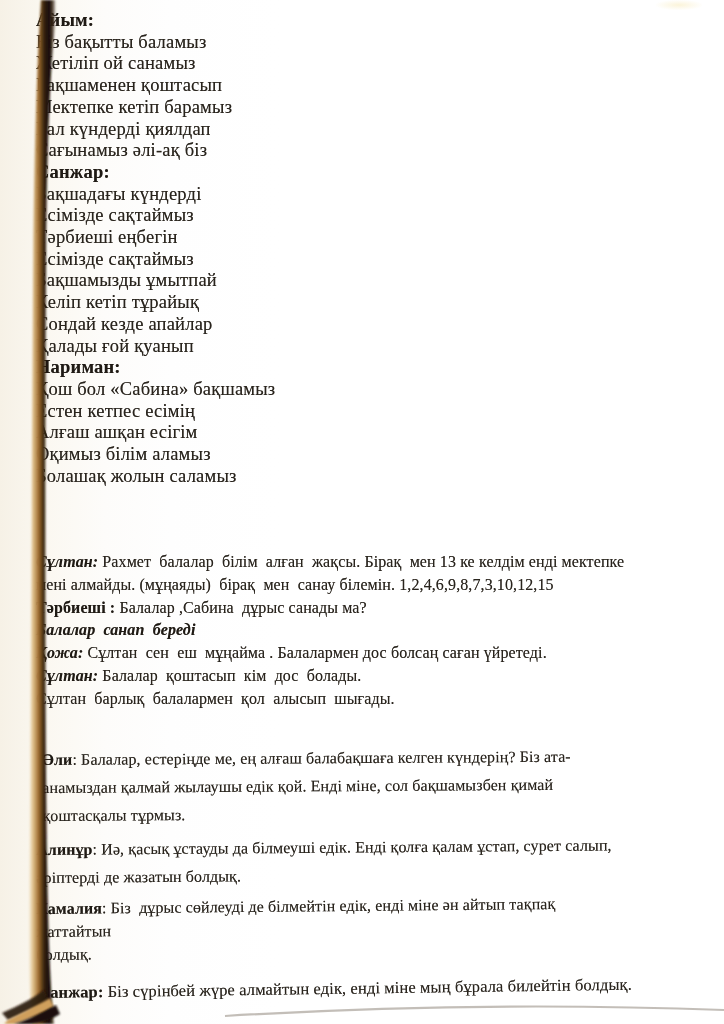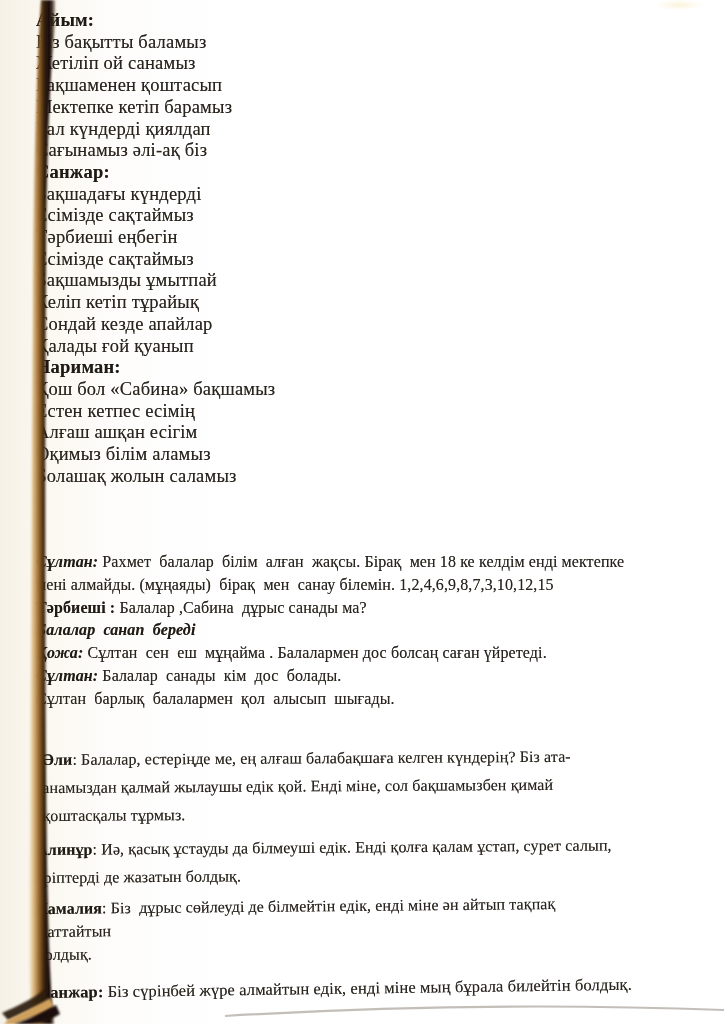--- a/index.html
+++ b/index.html
@@ -61,26 +61,26 @@
     <div class="pline">Қалады ғой қуанып</div>
     <div class="pline bold">Нариман:</div>
     <div class="pline">Қош бол «Сабина» бақшамыз</div>
     <div class="pline">Естен кетпес есімің</div>
     <div class="pline">Алғаш ашқан есігім</div>
     <div class="pline">Оқимыз білім аламыз</div>
     <div class="pline">Болашақ жолын саламыз</div>
   </div>
 
   <div class="textlayer dlg d1">
-    <div class="dline"><span class="sp-bi">Сұлтан:</span><span> Рахмет  балалар  білім  алған  жақсы. Бірақ  мен 18 ке келдім енді мектепке</span></div>
+    <div class="dline"><span class="sp-bi">Сұлтан:</span><span> Рахмет  балалар  білім  алған  жақсы. Бірақ  мен 13 ке келдім енді мектепке</span></div>
     <div class="dline"><span>мені алмайды. (мұңаяды)  бірақ  мен  санау білемін. 1,2,4,6,9,8,7,3,10,12,15</span></div>
     <div class="dline"><span class="sp-b">Тәрбиеші :</span><span> Балалар ,Сабина  дұрыс санады ма?</span></div>
     <div class="dline"><span class="sp-bi">Балалар  санап  береді</span></div>
     <div class="dline"><span class="sp-bi">Қожа:</span><span> Сұлтан  сен  еш  мұңайма . Балалармен дос болсаң саған үйретеді.</span></div>
-    <div class="dline"><span class="sp-bi">Сұлтан:</span><span> Балалар  санады  кім  дос  болады.</span></div>
+    <div class="dline"><span class="sp-bi">Сұлтан:</span><span> Балалар  қоштасып  кім  дос  болады.</span></div>
     <div class="dline"><span>Сұлтан  барлық  балалармен  қол  алысып  шығады.</span></div>
   </div>
 
   <div class="textlayer dlg ali">
     <div class="dline"><span class="sp-b">Әли</span><span>: Балалар, естеріңде ме, ең алғаш балабақшаға келген күндерің? Біз ата-</span></div>
     <div class="dline"><span>анамыздан қалмай жылаушы едік қой. Енді міне, сол бақшамызбен қимай</span></div>
     <div class="dline"><span>қоштасқалы тұрмыз.</span></div>
   </div>
 
   <div class="textlayer dlg alinur">

